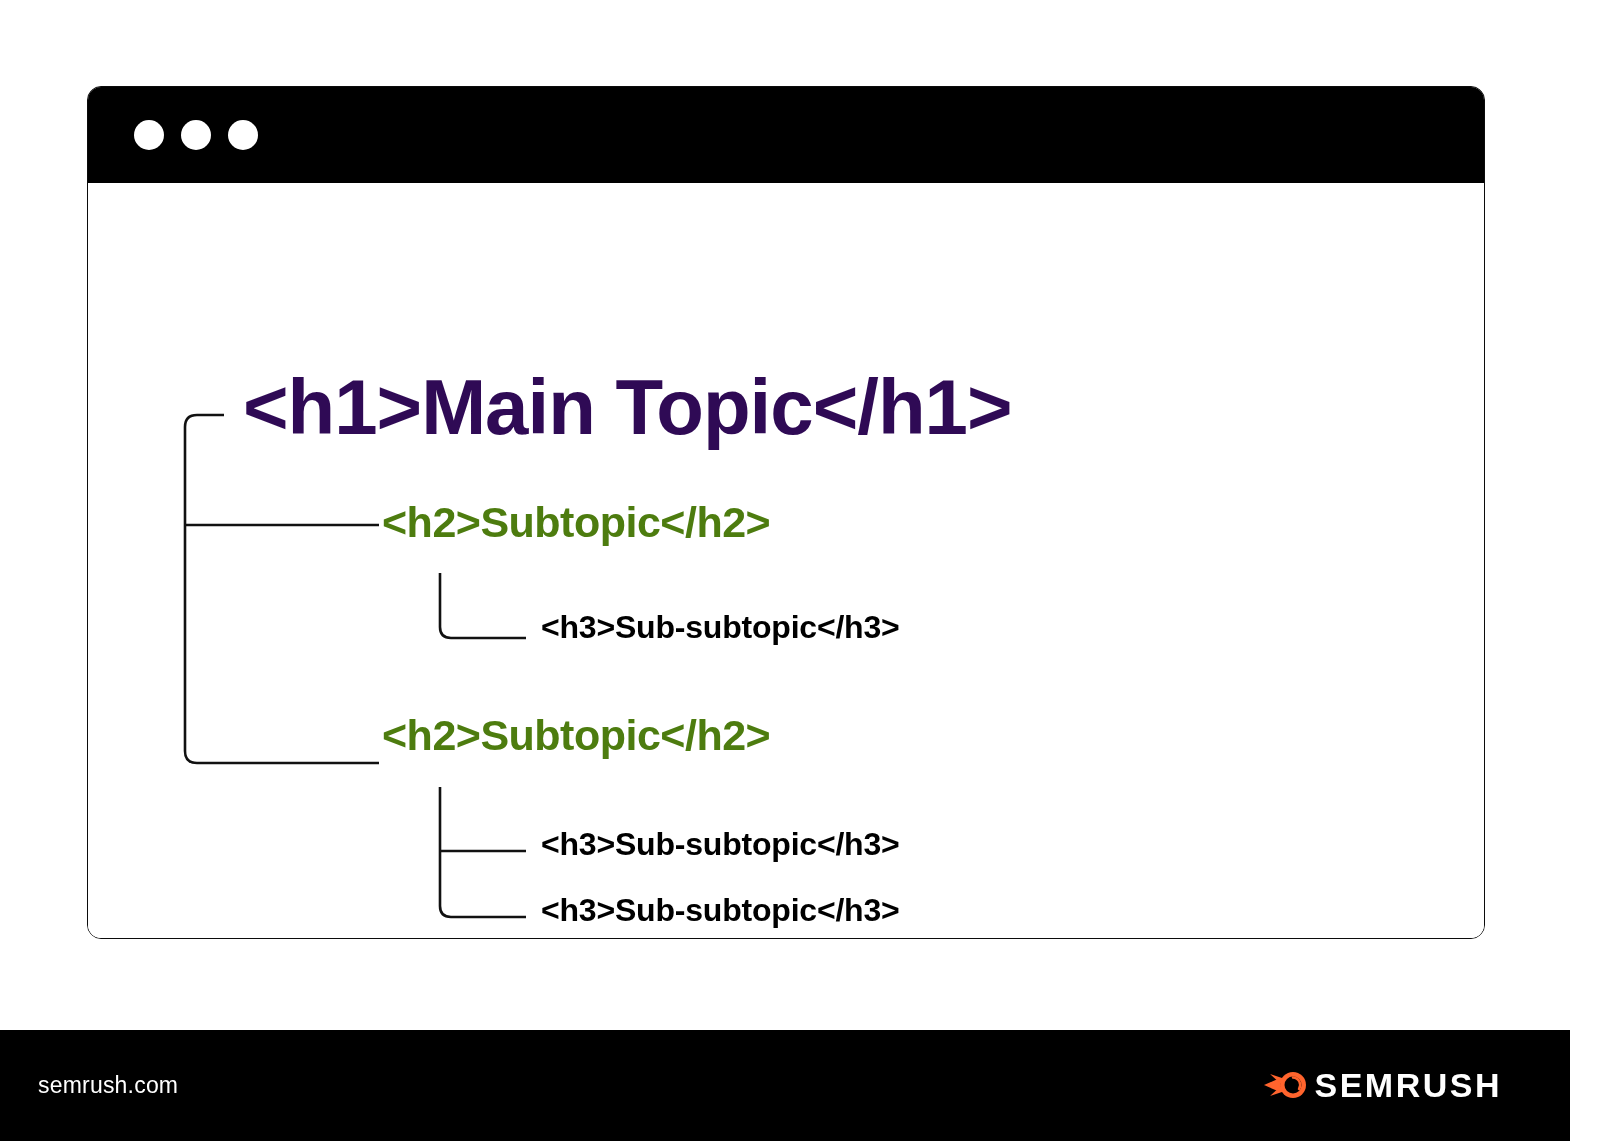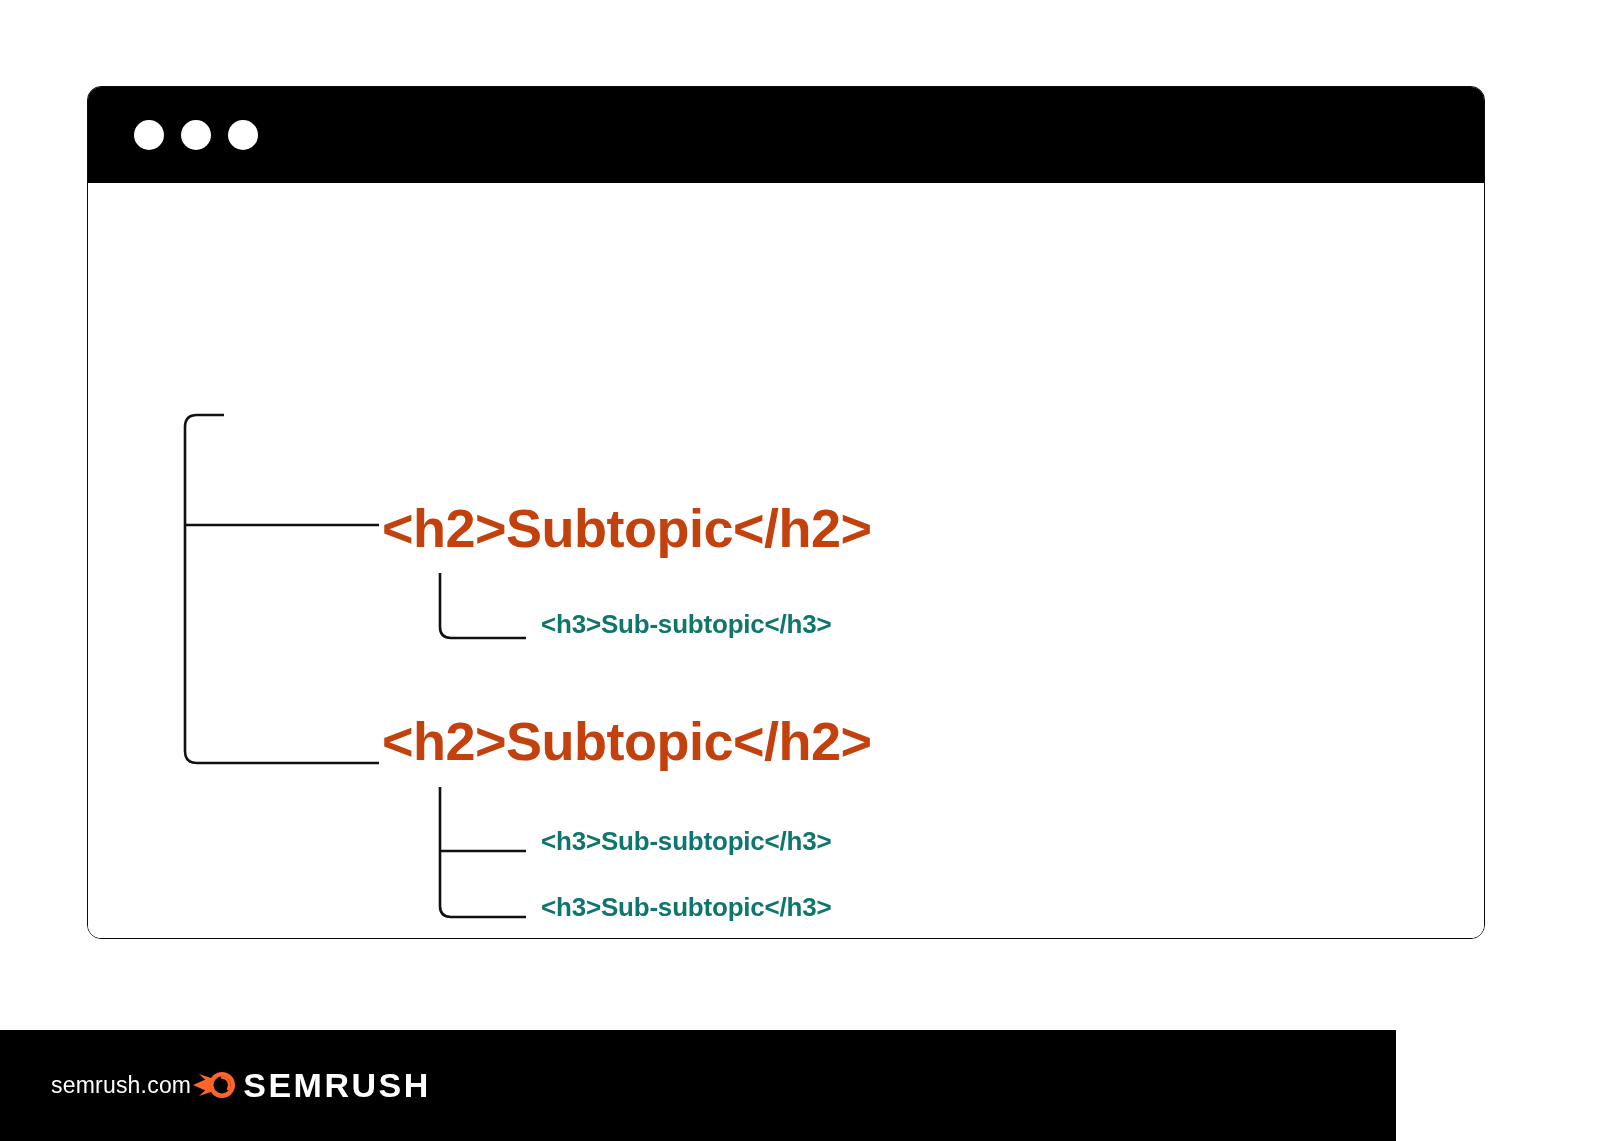--- a/index.html
+++ b/index.html
@@ -79,50 +79,50 @@
   .h1-node {
     left: 155px;
     top: 185px;
     font-size: 78px;
     font-weight: 700;
     color: #2f0a55;
     letter-spacing: -1px;
   }
   .h2-node {
     left: 294px;
-    font-size: 54px;
+    font-size: 43px;
     font-weight: 700;
-    color: #c2410c;
+    color: #4d7c0f;
     letter-spacing: -0.5px;
   }
   #h2-node-0 { top: 318px; }
   #h2-node-1 { top: 531px; }
   .h3-node {
     left: 453px;
-    font-size: 26px;
+    font-size: 32px;
     font-weight: 600;
-    color: #0f766e;
+    color: #000000;
     letter-spacing: -0.2px;
   }
   #h3-node-0 { top: 428px; }
   #h3-node-1 { top: 645px; }
   #h3-node-2 { top: 711px; }
 
   
   #footer {
     position: absolute;
     left: 0;
     bottom: 0;
-    width: 1396px;
+    width: 1570px;
     height: 111px;
     background: #000000;
     display: flex;
     align-items: center;
-    justify-content: flex-start;
-    padding: 0 68px 0 51px;
+    justify-content: space-between;
+    padding: 0 68px 0 38px;
     box-sizing: border-box;
   }
   #footer-url {
     color: #ffffff;
     font-size: 23px;
     font-weight: 400;
     letter-spacing: 0.2px;
   }
   #footer-logo {
     display: flex;
@@ -153,20 +153,21 @@
       <path d="M 136 232 L 109 232 Q 97 232 97 244 L 97 568 Q 97 580 109 580 L 291 580" fill="none" stroke="#111111" stroke-width="2.6" stroke-linecap="butt"></path>
 
       <path d="M 97 342 L 291 342" fill="none" stroke="#111111" stroke-width="2.6" stroke-linecap="butt"></path>
 
       <path d="M 352 390 L 352 444 Q 352 455 363 455 L 438 455" fill="none" stroke="#111111" stroke-width="2.6" stroke-linecap="butt"></path>
 
       <path d="M 352 604 L 352 723 Q 352 734 363 734 L 438 734" fill="none" stroke="#111111" stroke-width="2.6" stroke-linecap="butt"></path>
       <path d="M 352 668 L 438 668" fill="none" stroke="#111111" stroke-width="2.6" stroke-linecap="butt"></path>
     </svg>
 
+    <div class="node h1-node" id="h1-node">&lt;h1&gt;Main Topic&lt;/h1&gt;</div>
 
     <div class="node h2-node" id="h2-node-0">&lt;h2&gt;Subtopic&lt;/h2&gt;</div>
 
     <div class="node h3-node" id="h3-node-0">&lt;h3&gt;Sub-subtopic&lt;/h3&gt;</div>
 
     <div class="node h2-node" id="h2-node-1">&lt;h2&gt;Subtopic&lt;/h2&gt;</div>
 
     <div class="node h3-node" id="h3-node-1">&lt;h3&gt;Sub-subtopic&lt;/h3&gt;</div>
 
     <div class="node h3-node" id="h3-node-2">&lt;h3&gt;Sub-subtopic&lt;/h3&gt;</div>

